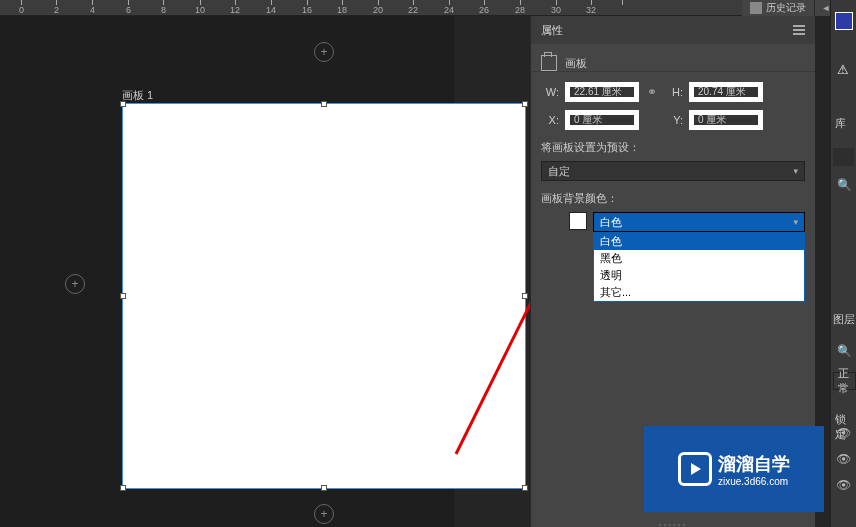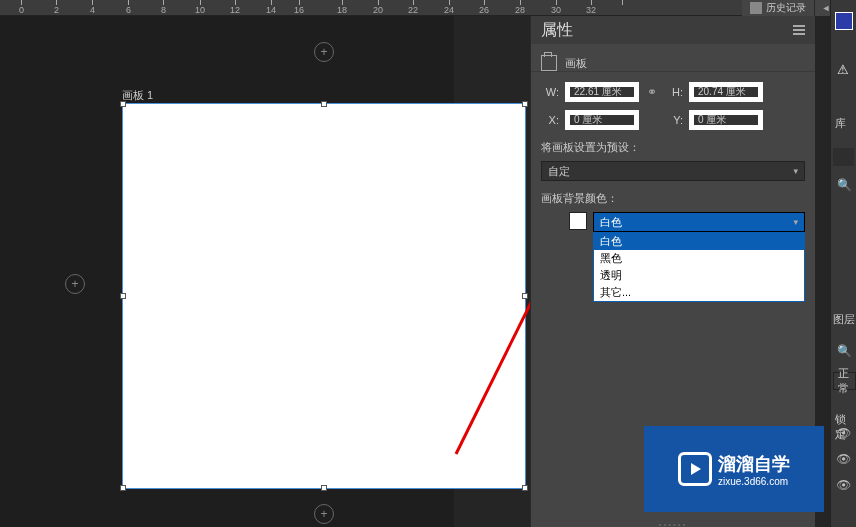--- a/index.html
+++ b/index.html
@@ -31,21 +31,21 @@
 .plus-bottom{left:314px;top:504px;}
 .plus-left{left:65px;top:274px;}
 .plus-right{left:563px;top:274px;}
 
 
 .arrow-line { position:absolute; pointer-events:none; }
 
 
 .props { position:absolute; top:16px; left:530px; width:285px; bottom:0; background:#454545; border-left:1px solid #2a2a2a; display:flex; flex-direction:column; }
 .props-header { height:28px; display:flex; align-items:center; padding:0 10px; background:#3c3c3c; justify-content:space-between; }
-.props-title { font-size:16px; color:#ddd; }
+.props-title { font-size:11px; color:#ddd; }
 .menu-icon { display:flex; flex-direction:column; gap:2px; }
 .menu-icon span{ width:12px; height:2px; background:#aaa; }
 .ctx-row { height:28px; display:flex; align-items:flex-end; padding:0 10px; background:#454545; border-bottom:1px solid #3a3a3a; gap:8px; }
 .ctx-icon { width:16px; height:16px; border:1px solid #aaa; position:relative; }
 .ctx-icon::after{content:"";position:absolute;left:2px;top:-4px;width:6px;height:4px;border:1px solid #aaa;border-bottom:none;}
 .props-body { padding:10px; font-size:11px; color:#ccc; flex:1; overflow:auto; }
 .dim-row { display:flex; align-items:center; gap:6px; margin-bottom:8px; }
 .dim-label{ width:18px; text-align:right; }
 .dim-input{ width:74px; height:20px; background:#333; border:5px solid #ffffff; color:#ccc; padding:0 4px; font-size:10px; }
 .link-icon{ width:14px; height:14px; color:#aaa; font-size:12px; text-align:center; }
@@ -89,21 +89,21 @@
 
 <div class="ruler-h">
   <span class="tick" style="left:19px">0</span>
   <span class="tick" style="left:54px">2</span>
   <span class="tick" style="left:90px">4</span>
   <span class="tick" style="left:126px">6</span>
   <span class="tick" style="left:161px">8</span>
   <span class="tick" style="left:195px">10</span>
   <span class="tick" style="left:230px">12</span>
   <span class="tick" style="left:266px">14</span>
-  <span class="tick" style="left:294px">16</span>
+  <span class="tick" style="left:302px">16</span>
   <span class="tick" style="left:337px">18</span>
   <span class="tick" style="left:373px">20</span>
   <span class="tick" style="left:408px">22</span>
   <span class="tick" style="left:444px">24</span>
   <span class="tick" style="left:479px">26</span>
   <span class="tick" style="left:515px">28</span>
   <span class="tick" style="left:551px">30</span>
   <span class="tick" style="left:586px">32</span>
   <span class="tick" style="left:622px"></span>
 </div>

